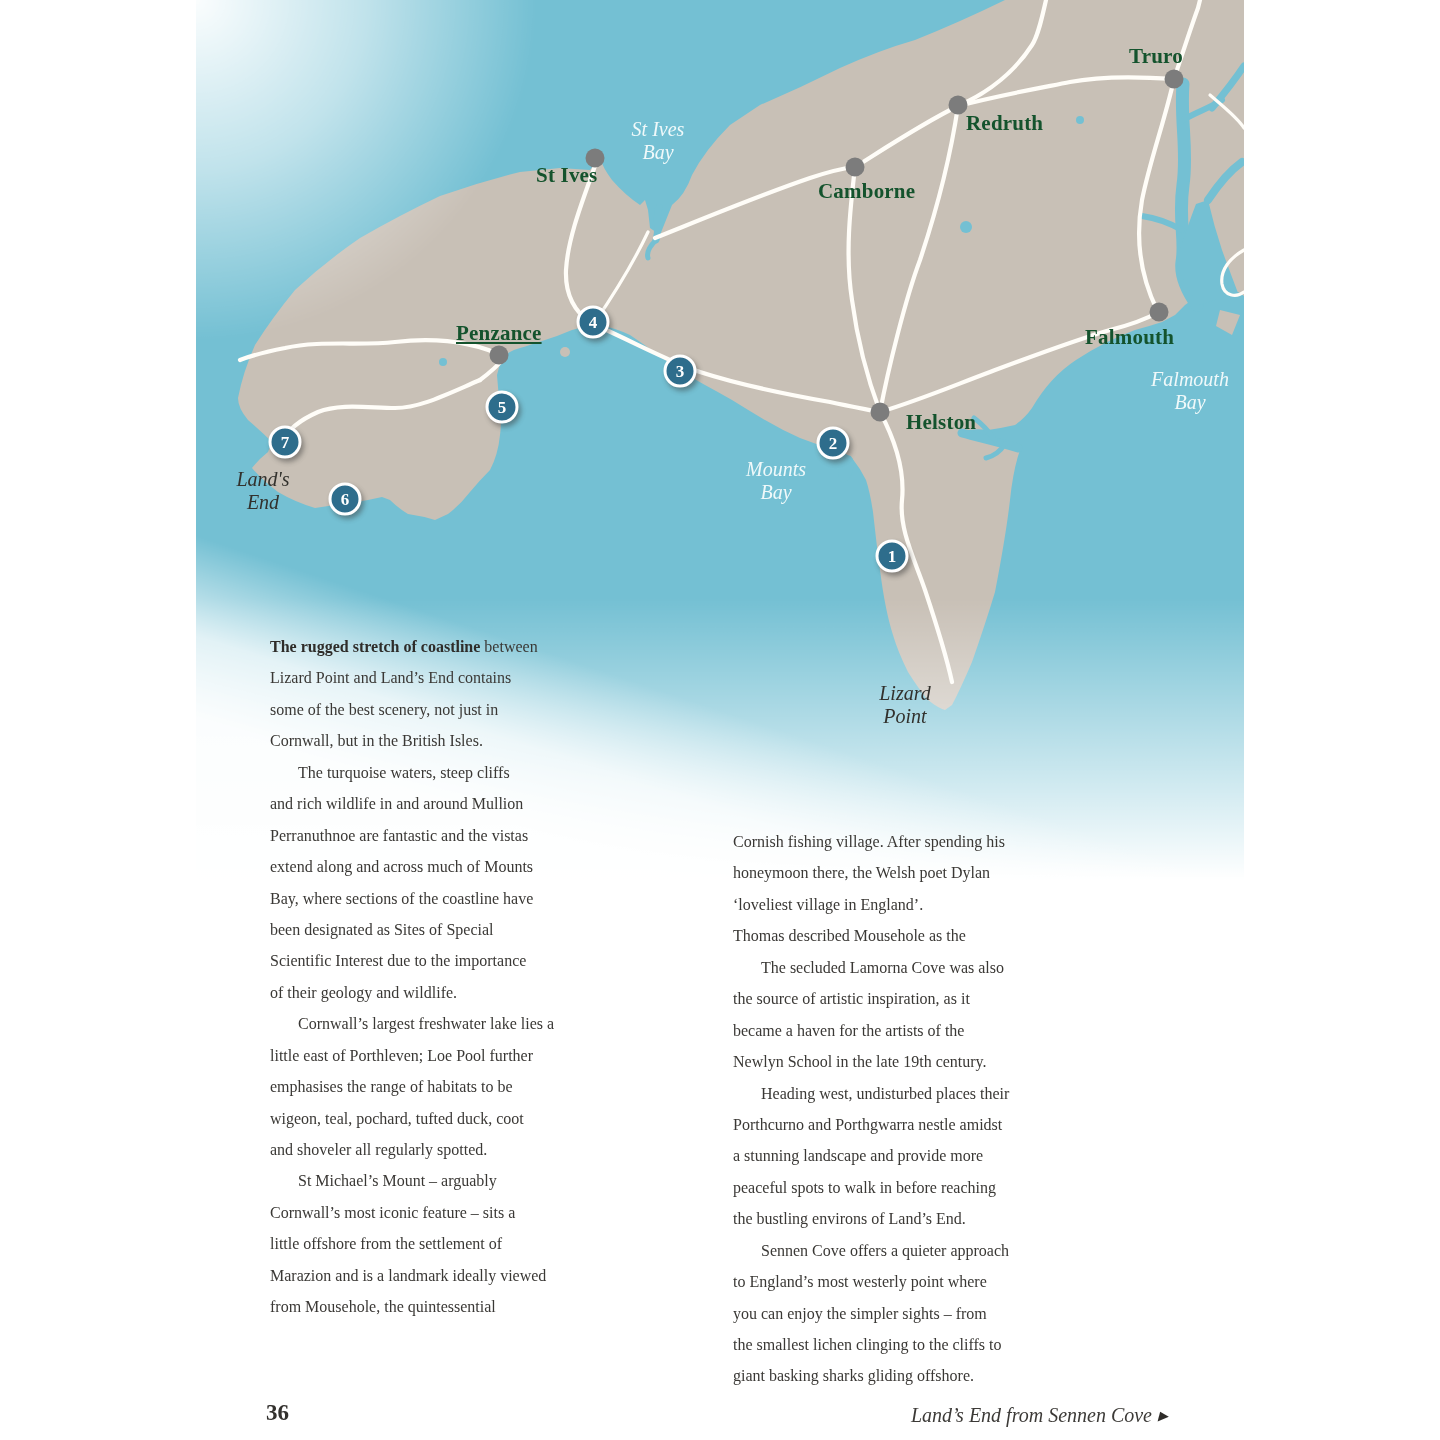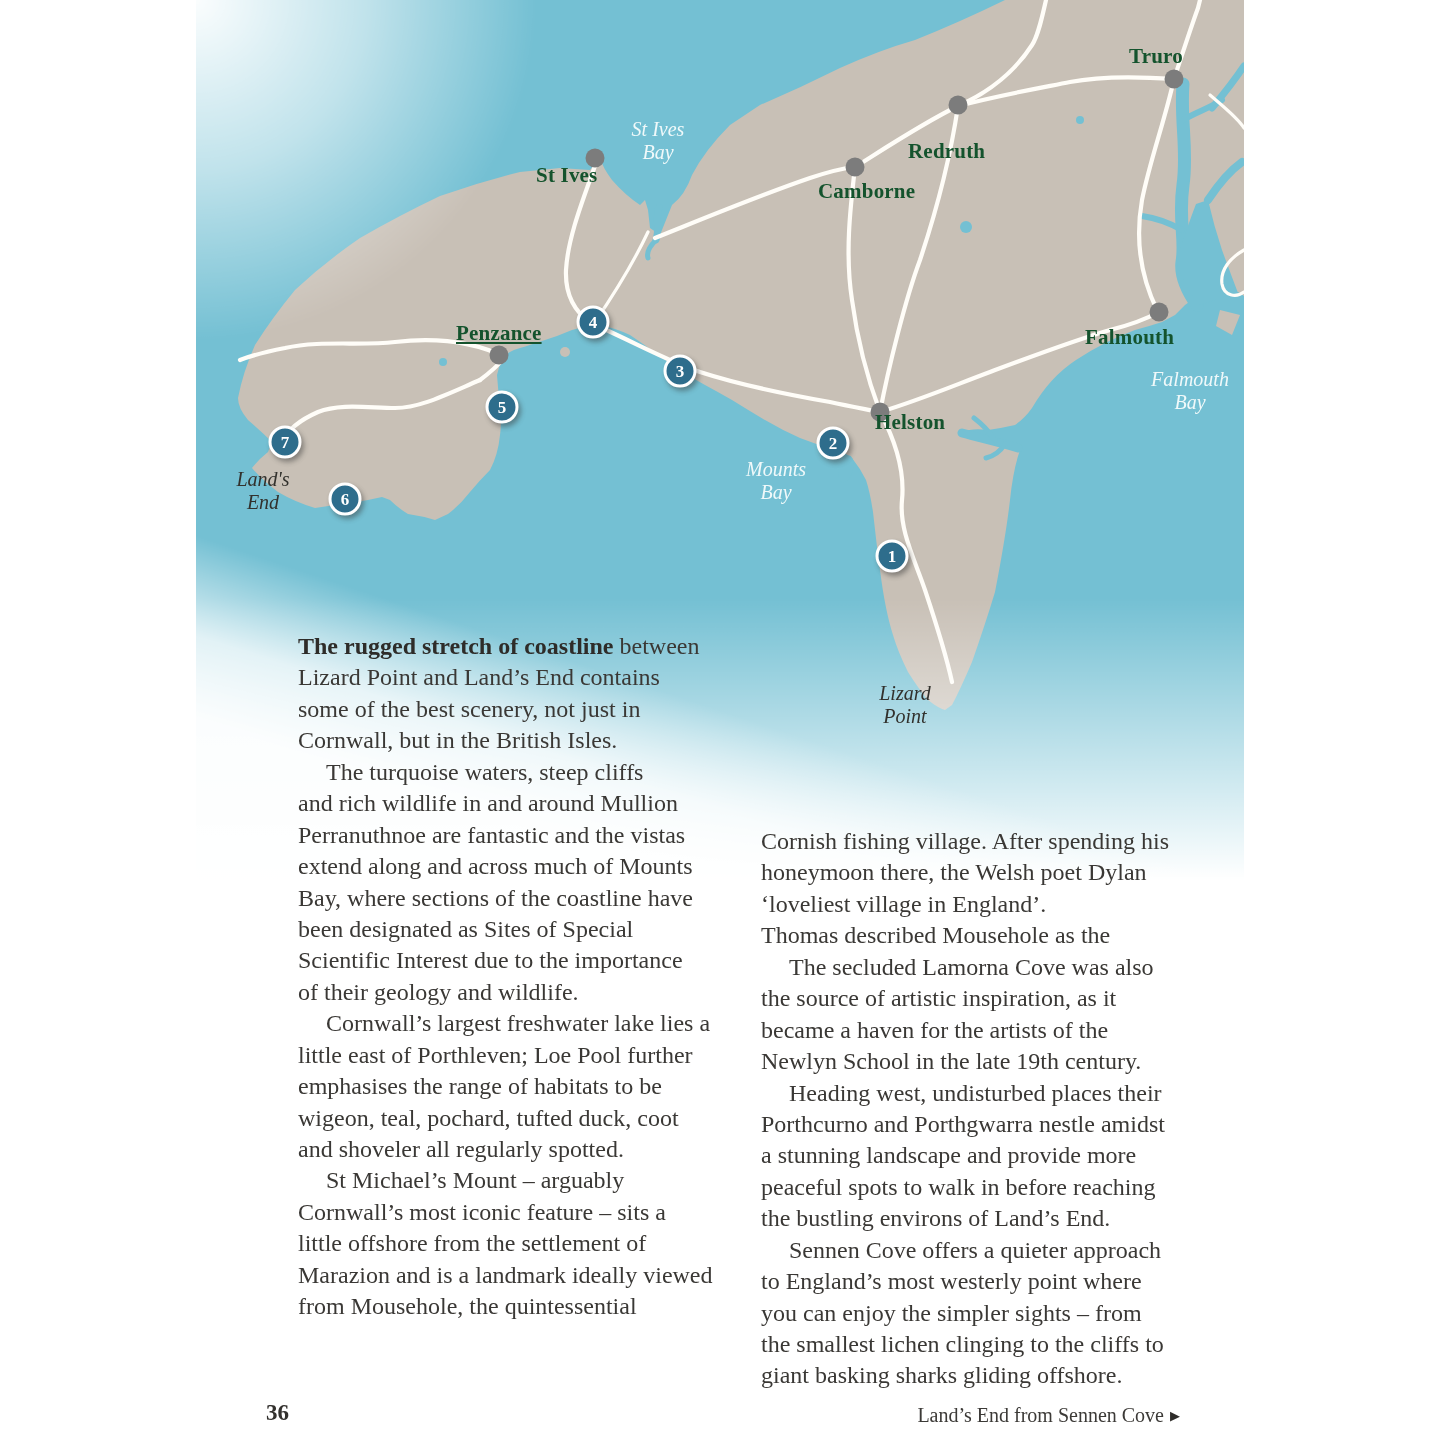--- a/index.html
+++ b/index.html
@@ -37,33 +37,33 @@
   .map-marker{
     position:absolute;width:27px;height:27px;border-radius:50%;
     background:var(--marker);border:3px solid #ffffff;
     transform:translate(-50%,-50%);
     color:#ffffff;font-weight:bold;font-size:17px;
     display:flex;align-items:center;justify-content:center;
     box-shadow:2.5px 3.5px 5px rgba(50,50,50,.45);
   }
 
   .text-col{
-    position:absolute;color:var(--body-text);font-size:24px;margin-left:28px;
+    position:absolute;color:var(--body-text);font-size:16px;
   }
   .text-line{height:31.45px;line-height:31.45px;white-space:nowrap;}
   .text-line.indent{padding-left:28px;}
   .lead-bold{font-weight:bold;color:#2e2c29;}
 
   .page-num{
     position:absolute;left:266px;top:1400px;
     font-weight:bold;font-size:23px;color:#33312e;
   }
   .footer-right{
-    position:absolute;right:260px;top:1404px;
-    font-size:20px;color:#3c3a37;white-space:nowrap;
+    position:absolute;right:272px;top:1404px;
+    font-size:20px;color:#3c3a37;white-space:nowrap;font-style:italic;
   }
   .footer-right .arrow{font-size:13px;position:relative;top:-2px;margin-left:6px;color:#2e2c29;}
 </style>
 </head>
 <body>
 
 <div class="page">
 
   <svg class="map-svg" width="1440" height="1440" viewBox="0 0 1440 1440">
     <defs>
@@ -169,27 +169,27 @@
   </svg>
 
   <div id="map-overlay">
       <div class="town-dot" style="left: 595px; top: 158px;"></div>
       <div class="town-label" style="left: 536px; top: 165px;">St Ives</div>
       <div class="town-dot" style="left: 499px; top: 355px;"></div>
       <div class="town-label" style="left: 456px; top: 323px; text-decoration: underline;">Penzance</div>
       <div class="town-dot" style="left: 855px; top: 167px;"></div>
       <div class="town-label" style="left: 818px; top: 181px;">Camborne</div>
       <div class="town-dot" style="left: 958px; top: 105px;"></div>
-      <div class="town-label" style="left: 908px; top: 113px; margin-top: 28px;">Redruth</div>
+      <div class="town-label" style="left: 966px; top: 113px;">Redruth</div>
       <div class="town-dot" style="left: 1174px; top: 79px;"></div>
       <div class="town-label" style="left: 1129px; top: 46px;">Truro</div>
       <div class="town-dot" style="left: 1159px; top: 312px;"></div>
       <div class="town-label" style="left: 1085px; top: 327px;">Falmouth</div>
       <div class="town-dot" style="left: 880px; top: 412px;"></div>
-      <div class="town-label" style="left: 875px; top: 412px;">Helston</div>
+      <div class="town-label" style="left: 906px; top: 412px;">Helston</div>
       <div class="water-label white" style="left: 658px; top: 118px;">
         <div>St Ives</div>
         <div>Bay</div>
       </div>
       <div class="water-label white" style="left: 776px; top: 458px;">
         <div>Mounts</div>
         <div>Bay</div>
       </div>
       <div class="water-label white" style="left: 1190px; top: 368px;">
         <div>Falmouth</div>

